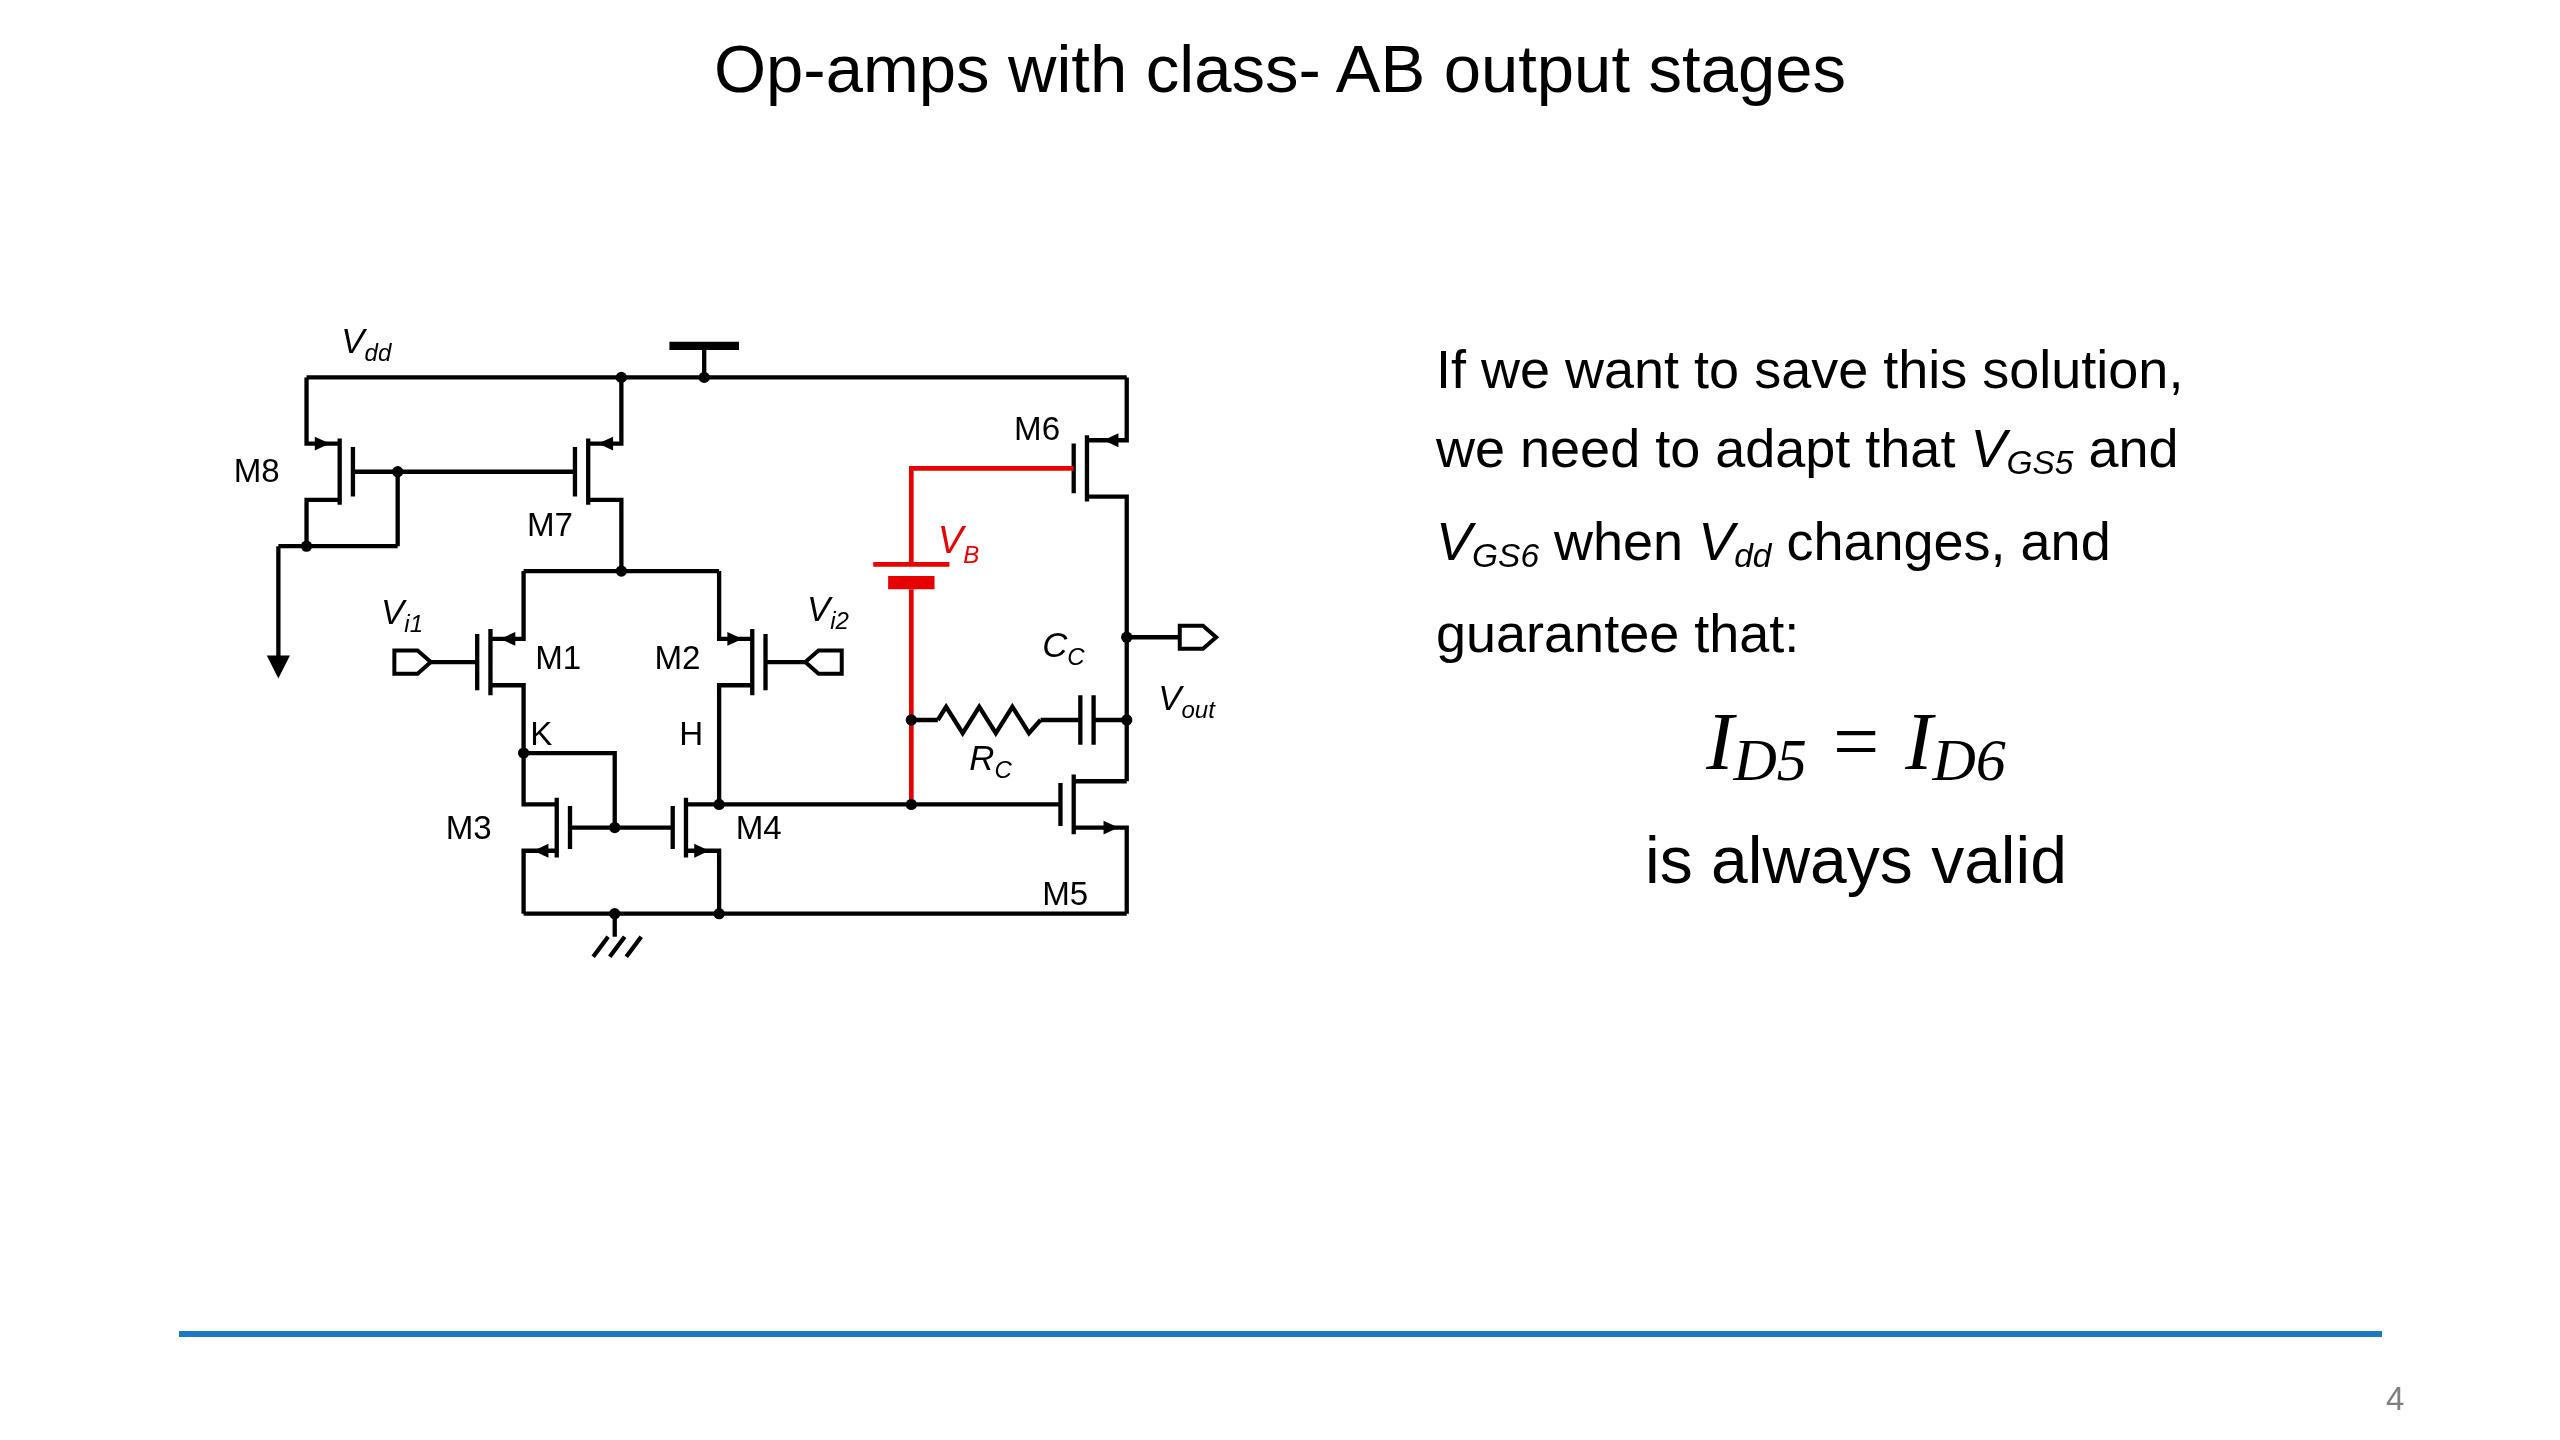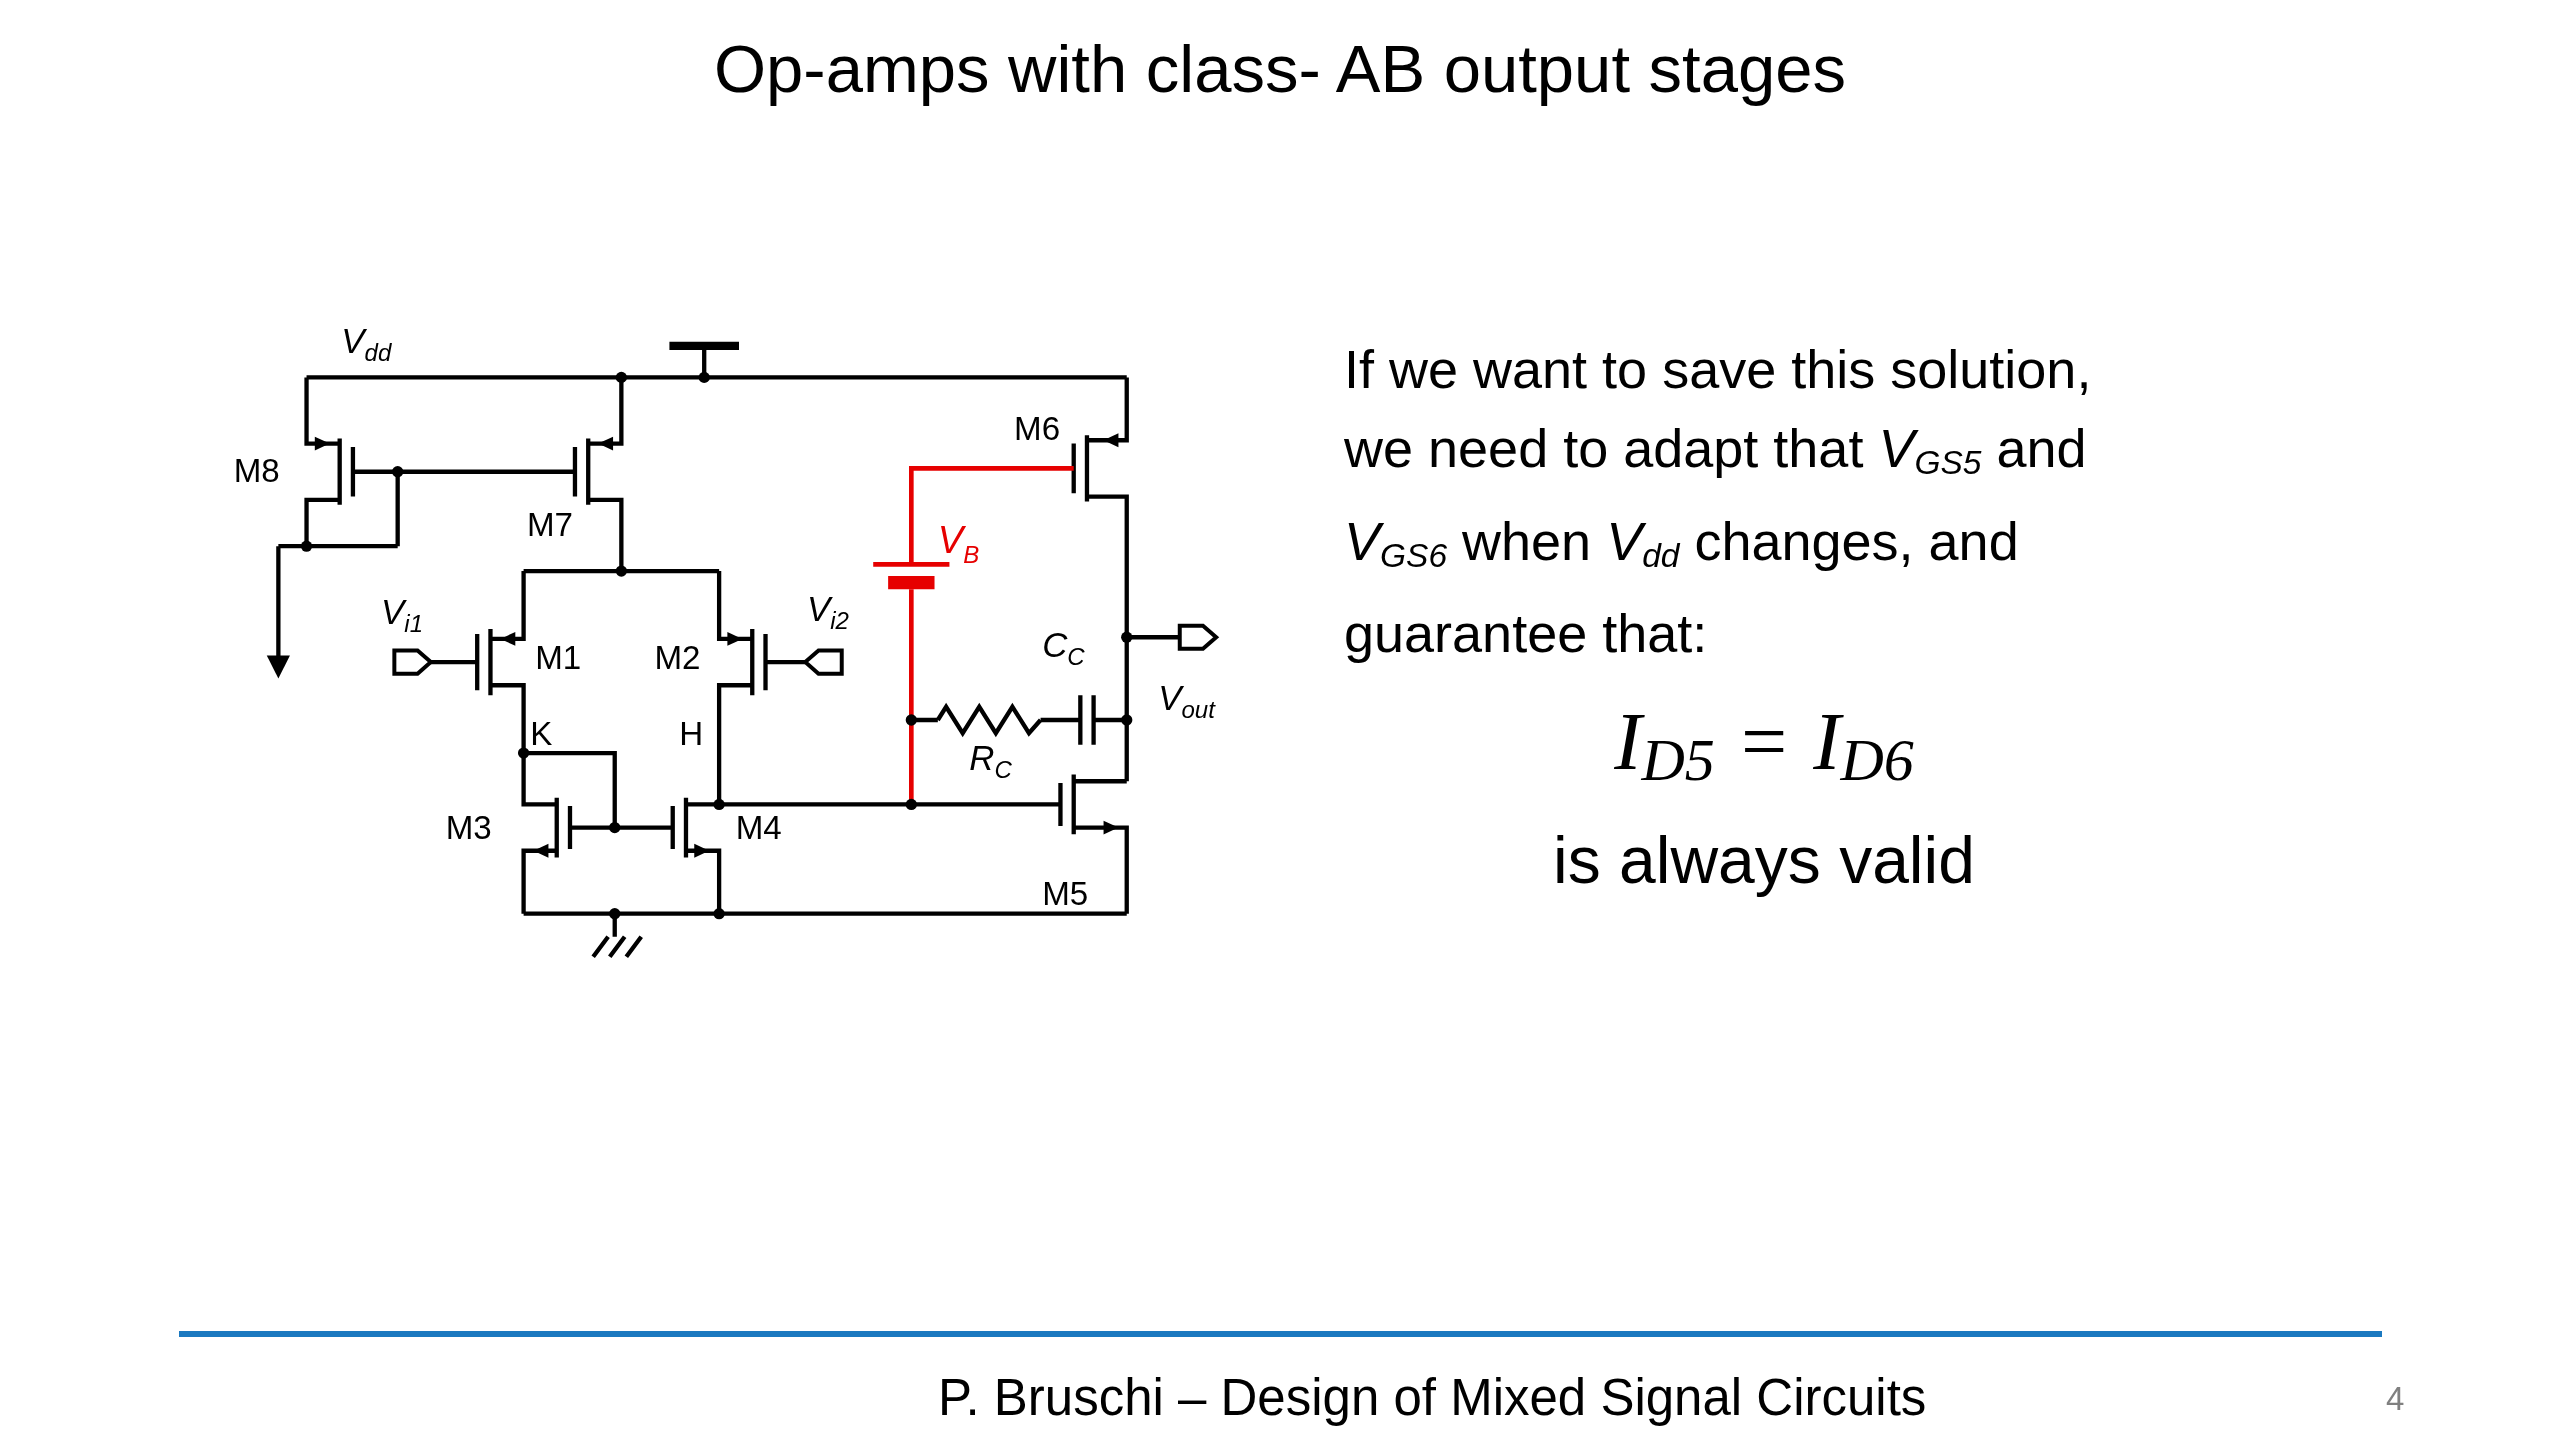--- a/index.html
+++ b/index.html
@@ -19,21 +19,21 @@
   .rw7{stroke-width:8;}
   .dot{fill:#000;stroke:none;}
   .arr{fill:#000;stroke:none;}
   .term{fill:#fff;stroke:#000;stroke-width:2.4;}
   .clab{font-family:"Liberation Sans",sans-serif;font-size:20px;fill:#000;font-style:normal;}
   .cvar{font-family:"Liberation Sans",sans-serif;font-size:21px;font-style:italic;fill:#000;}
   .subt{font-size:14.5px;}
   .redlab{fill:#e60000;}
 
   
-  .note{position:absolute;left:1344px;top:330px;width:980px;font-size:54px;line-height:79px;}
+  .note{position:absolute;left:1436px;top:330px;width:980px;font-size:54px;line-height:79px;}
   .nline{white-space:nowrap;}
   .mi{font-style:italic;}
   .msub{font-style:italic;font-size:0.62em;vertical-align:-0.2em;}
   .eqwrap{width:840px;text-align:center;margin-top:22px;
           font-family:"Liberation Serif",serif;font-size:82px;line-height:1.15;}
   .eqi{font-style:italic;}
   .eqsub{font-style:italic;font-size:60px;vertical-align:-0.18em;}
   .eqrel{font-style:normal;margin:0 26px;}
   .closing{width:840px;text-align:center;margin-top:26px;font-size:66px;}
 
@@ -158,16 +158,15 @@
   <div class="note">
     <div class="nline">If we want to save this solution,</div>
     <div class="nline"><span>we need to adapt that </span><span><span class="mi">V</span><span class="msub">GS5</span></span><span> and</span></div>
     <div class="nline"><span><span class="mi">V</span><span class="msub">GS6</span></span><span> when </span><span><span class="mi">V</span><span class="msub">dd</span></span><span> changes, and</span></div>
     <div class="nline">guarantee that:</div>
     <div class="eqwrap"><span class="eqi">I</span><span class="eqsub">D5</span><span class="eqrel">=</span><span class="eqi">I</span><span class="eqsub">D6</span></div>
     <div class="closing">is always valid</div>
   </div>
 
   <div class="divider"></div>
-  <div class="footer">P. Bruschi – Design of Mixed Signal Circuits</div>
   <div class="pagenum">4</div>
 
 </div>
 
 </body></html>

